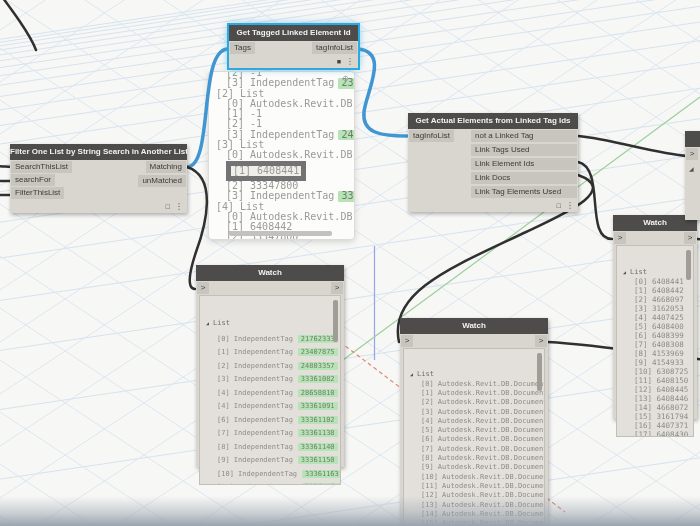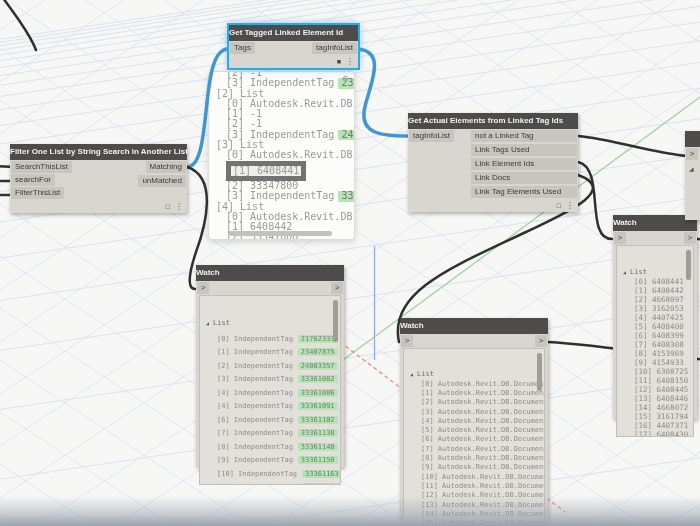--- a/index.html
+++ b/index.html
@@ -12,21 +12,21 @@
   .gd{stroke:#dce7f2;stroke-width:1;fill:none}
   .axis-z{stroke:#96a5e8;stroke-width:1.2;fill:none}
   .axis-g{stroke:#9ccf9c;stroke-width:1.2;fill:none}
   .axis-r{stroke:#e08873;stroke-width:1.2;fill:none;stroke-dasharray:4 3}
   .wire{stroke:#303030;stroke-width:2.5;fill:none;stroke-linecap:round}
   .wire-blue{stroke:#3f96d2;stroke-width:3.5;fill:none;stroke-linecap:round}
 
   .node{position:absolute;background:#d9d6d0;box-shadow:1px 2px 4px rgba(0,0,0,.3);z-index:3;}
   .node.selected{outline:2px solid #2da9e1;box-shadow:0 0 8px rgba(45,169,225,.85);}
   .nhead{background:#4d4c4a;color:#f2f1ef;font-weight:bold;font-size:8px;line-height:16px;height:16px;
-         text-align:left;white-space:nowrap;overflow:hidden;}
+         text-align:center;white-space:nowrap;overflow:hidden;}
   .prow{display:flex;justify-content:space-between;}
   .chip{background:#c8c5bf;color:#3b3b38;font-size:8px;line-height:12px;padding:0 4px;margin:1px;
         white-space:nowrap;overflow:hidden;width:max-content;}
   .cols{display:flex;justify-content:space-between;}
   .col-out{display:flex;flex-direction:column;align-items:flex-end;}
   .col-out-full .chip{width:auto;align-self:stretch;text-align:left;}
   .nfoot{display:flex;justify-content:flex-end;align-items:center;gap:5px;height:13px;
          padding-right:4px;font-size:8px;color:#43423f;}
   .sq{font-size:7px;line-height:10px}
   .menu-dots{font-size:8px;line-height:10px}
@@ -287,21 +287,21 @@
         <div class="wrow">
           <span>[2] IndependentTag</span>
           <span class="chip-green">24803357</span>
         </div>
         <div class="wrow">
           <span>[3] IndependentTag</span>
           <span class="chip-green">33361082</span>
         </div>
         <div class="wrow">
           <span>[4] IndependentTag</span>
-          <span class="chip-green">33361086</span>
+          <span class="chip-green">28658810</span>
         </div>
         <div class="wrow">
           <span>[4] IndependentTag</span>
           <span class="chip-green">33361091</span>
         </div>
         <div class="wrow">
           <span>[6] IndependentTag</span>
           <span class="chip-green">33361102</span>
         </div>
         <div class="wrow">

